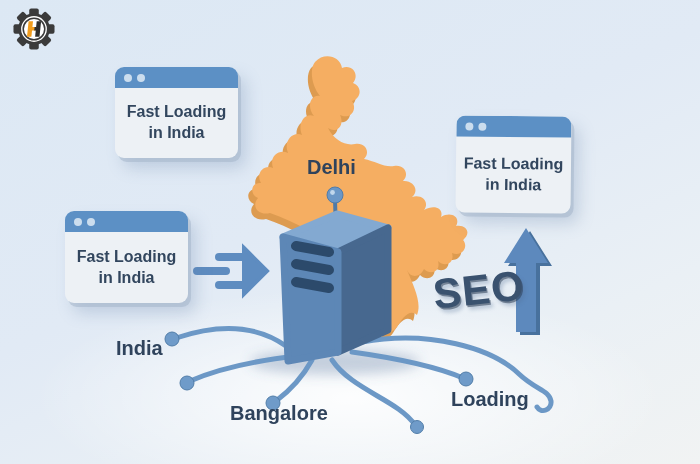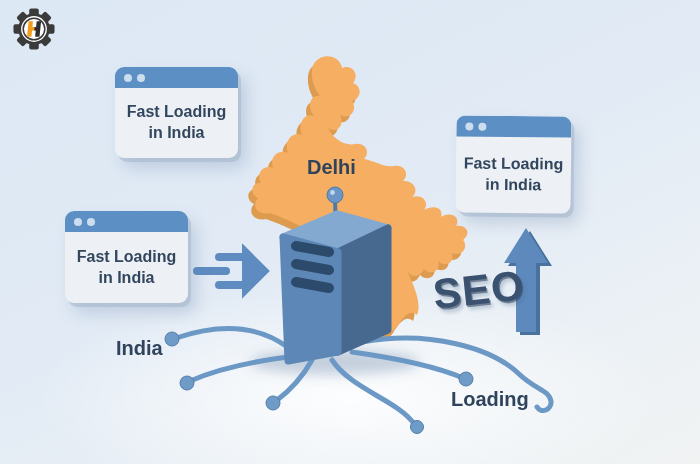--- a/index.html
+++ b/index.html
@@ -171,17 +171,18 @@
       <span class="dot"></span>
     </div>
     <div class="body">
       <span>Fast Loading</span>
       <span>in India</span>
     </div>
   </div>
 
   <div class="city city-delhi">Delhi</div>
   <div class="city city-mumbai">India</div>
+  <div class="city city-bangalore">Bangalore</div>
   <div class="city city-chennai">Loading</div>
 
   <div class="seo">SEO</div>
 
 </div>
 
 </body></html>

